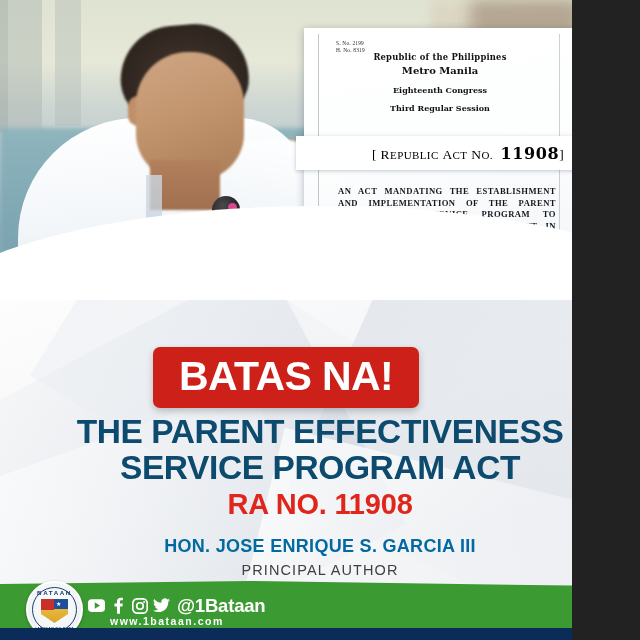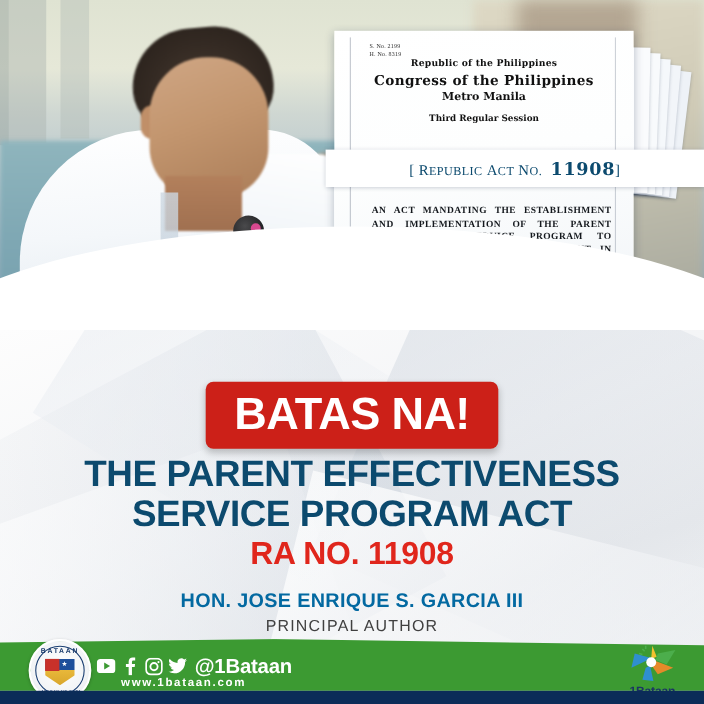--- a/index.html
+++ b/index.html
@@ -1,17 +1,17 @@
 <!DOCTYPE html>
 <html><head>
 <meta charset="utf-8">
 <style>
   html,body{margin:0;padding:0;background:#222;}
   .poster{
-    position:relative;width:640px;height:640px;overflow:hidden;
+    position:relative;width:572px;height:640px;overflow:hidden;
     font-family:"Liberation Sans", sans-serif;
     background:#ffffff;
   }
 
   
   .photo-area{
     position:absolute;left:0;top:0;width:640px;height:345px;overflow:hidden;
     background:
       linear-gradient(180deg,#dfe3d2 0%,#e6e8d8 18%,#cfd7d2 30%,#b9c9cf 46%,#9fb6c2 62%,#8aa6b6 78%,#7e9cae 100%);
   }
@@ -153,21 +153,21 @@
   .dh4{font-size:8px;font-weight:bold;margin-top:9px;}
   .dh5{font-size:8px;font-weight:bold;margin-top:8px;}
 
   
   .ra-band{
     position:absolute;left:0px;top:112px;width:344px;height:34px;
     background:#ffffff;box-shadow:0 1px 4px rgba(25,45,75,.25);
     display:flex;align-items:center;justify-content:center;
   }
   .ra-text{
-    font-family:"Liberation Serif", serif;color:#0c4a6e;font-size:13.5px;
+    font-family:"Liberation Serif", serif;color:#000000;font-size:13.5px;
     letter-spacing:.4px;white-space:nowrap;
   }
   .ra-text .sm{font-size:11px;}
   .ra-num{font-family:"DejaVu Serif",serif;font-weight:bold;font-size:16px;letter-spacing:.6px;}
 
   .act-title{
     position:absolute;left:34px;top:158px;width:218px;
     font-family:"Liberation Serif", serif;font-weight:bold;
     font-size:8.6px;line-height:11.6px;color:#14181d;
     text-align:justify;letter-spacing:.45px;
@@ -349,22 +349,22 @@
       <div class="sheet s6"></div>
       <div class="sheet s5"></div>
       <div class="sheet s4"></div>
       <div class="sheet s3"></div>
       <div class="sheet s2"></div>
 
       <div class="doc-main">
         <div class="billnos">S. No. 2199<br>H. No. 8319</div>
         <div class="doc-head">
           <div class="dh1">Republic of the Philippines</div>
-          <div class="dh2">Congress of the Philippines</div>
           <div class="dh3">Metro Manila</div>
+          <div class="dh4">Eighteenth Congress</div>
           <div class="dh5">Third Regular Session</div>
         </div>
 
         <div class="act-title">AN ACT MANDATING THE ESTABLISHMENT AND IMPLEMENTATION OF THE PARENT EFFECTIVENESS SERVICE PROGRAM TO STRENGTHEN PARENTAL INVOLVEMENT IN THEIR CHILDREN'S DEVELOPMENT AND LEARNING AND APPROPRIATING FUNDS THEREFOR</div>
 
         <div class="enact">Be it enacted by the Senate and House of Representatives of the Philippines in Congress assembled:</div>
         <div class="sec sec1">SECTION 1. Short Title. – This Act shall be known as “The Parent Effectiveness Service Program Act”.</div>
         <div class="sec sec2">SEC. 2. Declaration of Policy. – It is the declared policy of the State to recognize the sanctity of family life, protect and strengthen the family as a basic autonomous social institution and foundation of the nation, strengthen its solidarity, and actively promote its total development. The</div>
       </div>
 

